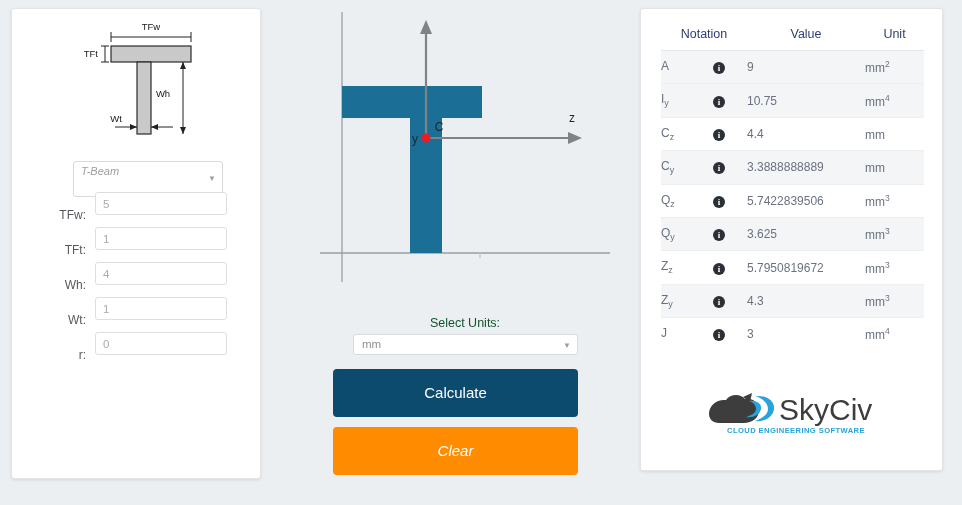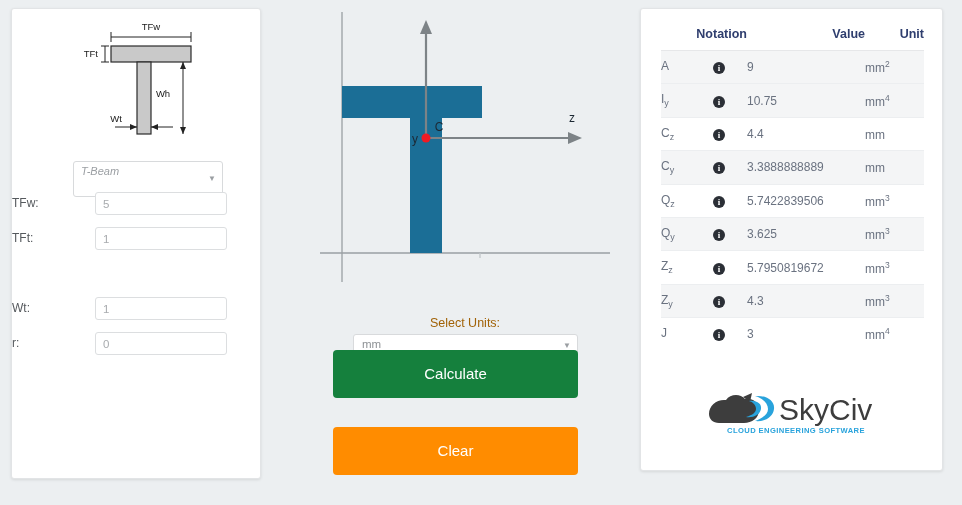--- a/index.html
+++ b/index.html
@@ -63,23 +63,23 @@
     color: #9b9fa3;
     pointer-events: none;
   }
 
   .field-row {
     position: absolute;
     left: 0; width: 250px; height: 23px;
   }
   .field-label {
     position: absolute;
-    left: 0; top: 0;
+    left: 0; top: 12px;
     width: 74px;
-    text-align: left;
+    text-align: right;
     font-size: 12px;
     color: #55595d;
     line-height: 23px;
   }
   .field-input {
     position: absolute;
     left: 83px; top: 0;
     width: 132px; height: 23px;
     border: 1px solid #dcdee0;
     border-radius: 3px;
@@ -101,21 +101,21 @@
     position: absolute;
     left: 20px; top: 10px;
     width: 290px; height: 285px;
   }
   .units-label {
     position: absolute;
     left: 0; top: 316px;
     width: 330px;
     text-align: center;
     font-size: 12.5px;
-    color: #a16207;
+    color: #14532d;
   }
   .units-select-wrap {
     position: absolute;
     left: 53px; top: 334px;
     width: 225px; height: 21px;
   }
   .units-select {
     width: 100%; height: 21px;
     border: 1px solid #d8dadc;
     border-radius: 3px;
@@ -135,37 +135,37 @@
     border: none;
     border-radius: 4px;
     color: #ffffff;
     font-family: "Liberation Sans", sans-serif;
     font-size: 15px;
     cursor: pointer;
     text-align: center;
     line-height: 48px;
     padding: 0;
   }
-  #calculate-button { top: 350px; background: #15803d; }
-  #clear-button     { top: 427px; background: #ff8c00; }
+  #calculate-button { top: 369px; background: #0c4a6e; }
+  #clear-button     { top: 427px; background: #ff8c00; font-style: italic; }
 
   
   #right-card { left: 640px; top: 8px; width: 303px; height: 463px; }
 
   .results-table {
     position: absolute;
     left: 20px; top: 10px;
     width: 263px;
     border-collapse: collapse;
   }
   .results-table th {
     font-size: 12.5px;
     color: #2f3e6e;
-    font-weight: bold;
-    text-align: right;
+    font-weight: normal;
+    text-align: center;
     padding: 8px 0 9px 0;
     border-bottom: 1px solid #e6e7e9;
   }
   .results-table td {
     font-size: 12px;
     color: #6a7280;
     padding: 8px 0;
     border-bottom: 1px solid #eceef0;
     vertical-align: middle;
   }
@@ -242,20 +242,24 @@
     </div>
 
     <div class="field-row" style="top:183px;">
       <div class="field-label">TFw:</div>
       <input class="field-input" type="text" value="5" style="">
     </div>
     <div class="field-row" style="top:218px;">
       <div class="field-label">TFt:</div>
       <input class="field-input" type="text" value="1" style="">
     </div>
+    <div class="field-row" style="top:253px;">
+      <div class="field-label">Wh:</div>
+      <input class="field-input" type="text" value="4" style="">
+    </div>
     <div class="field-row" style="top:288px;">
       <div class="field-label">Wt:</div>
       <input class="field-input" type="text" value="1" style="">
     </div>
     <div class="field-row" style="top:323px;">
       <div class="field-label">r:</div>
       <input class="field-input" type="text" value="0" style="">
     </div>
   </div>
 

